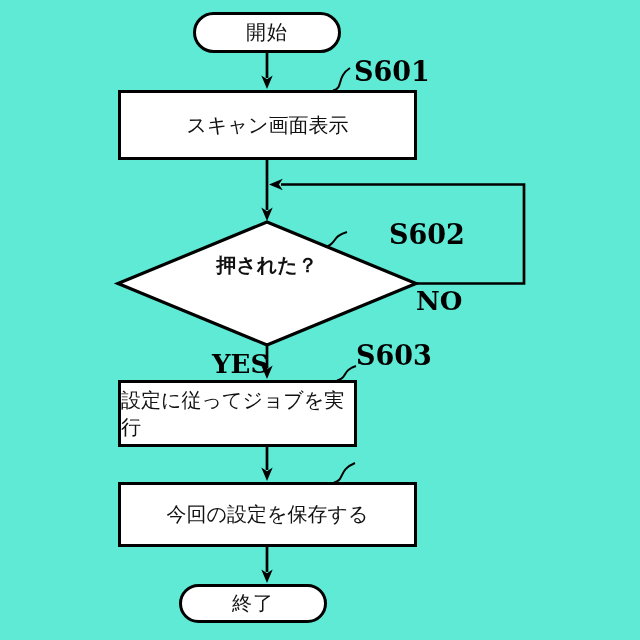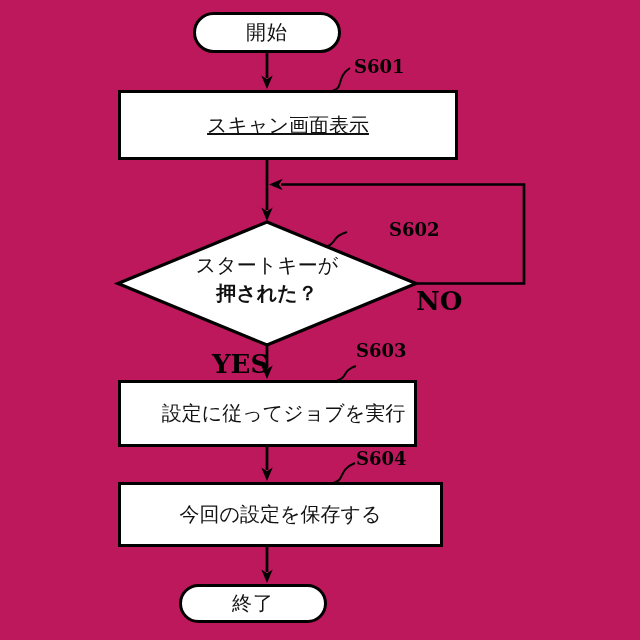--- a/index.html
+++ b/index.html
@@ -4,21 +4,21 @@
 <style>
   html, body {
     margin: 0;
     padding: 0;
     background: #ffffff;
   }
   .canvas {
     position: relative;
     width: 640px;
     height: 640px;
-    background: #be185d;
+    background: #5eead4;
     overflow: hidden;
     font-family: "Liberation Sans", sans-serif;
   }
   .layer-svg {
     position: absolute;
     left: 0; top: 0;
     width: 640px; height: 640px;
   }
   .node {
     position: absolute;
@@ -46,21 +46,21 @@
     text-align: center;
     font-size: 20px;
     line-height: 28px;
     font-weight: 500;
     color: #111111;
   }
   .step-label {
     position: absolute;
     font-family: "DejaVu Serif", "Liberation Serif", serif;
     font-weight: 700;
-    font-size: 18px;
+    font-size: 27px;
     line-height: 1;
     color: #000000;
     letter-spacing: 0px;
   }
   .branch-label {
     position: absolute;
     font-family: "DejaVu Serif", "Liberation Serif", serif;
     font-weight: 700;
     font-size: 26px;
     line-height: 1;
@@ -100,41 +100,39 @@
     <path d="M333,90.5 C344,88 336,77 350,68" fill="none" stroke="#000" stroke-width="2"></path>
     <path d="M325,247 C337,244.5 331,236.5 347,232" fill="none" stroke="#000" stroke-width="2"></path>
     <path d="M337,380.5 C348,378 341,371 356,366" fill="none" stroke="#000" stroke-width="2"></path>
     <path d="M334,482.5 C345,480 338,470 355,463" fill="none" stroke="#000" stroke-width="2"></path>
   </svg>
 
   <div class="node terminator" style="left:193px; top:12px; width:148px; height:41px;">
     <span>開始</span>
   </div>
 
-  <div class="node process" style="left:118px; top:90px; width:340px; height:70px;text-decoration:underline;">
+  <div class="node process" style="left:118px; top:90px; width:299px; height:70px;">
     <span>スキャン画面表示</span>
   </div>
   <div class="step-label" style="left:354px; top:58px;">S601</div>
 
   <div class="decision-text" style="left:167px; top:251px; width:200px;">
-    <span style="display:block;">スタートキーが</span>
     <span style="display:block;font-weight:bold;">押された？</span>
   </div>
   <div class="step-label" style="left:354px; top:221px;margin-left:35px;">S602</div>
 
   <div class="branch-label" style="left:212px; top:351px;">YES</div>
   <div class="branch-label" style="left:416px; top:288px;">NO</div>
 
-  <div class="node process" style="left:118px; top:380px; width:299px; height:67px;padding-left:32px;">
+  <div class="node process" style="left:118px; top:380px; width:239px; height:67px;">
     <span>設定に従ってジョブを実行</span>
   </div>
   <div class="step-label" style="left:356px; top:342px;">S603</div>
 
-  <div class="node process" style="left:118px; top:482px; width:325px; height:65px;">
+  <div class="node process" style="left:118px; top:482px; width:299px; height:65px;">
     <span>今回の設定を保存する</span>
   </div>
-  <div class="step-label" style="left:356px; top:450px;">S604</div>
 
   <div class="node terminator" style="left:179px; top:584px; width:148px; height:39px;">
     <span>終了</span>
   </div>
 
 </div>
 
 </body></html>

